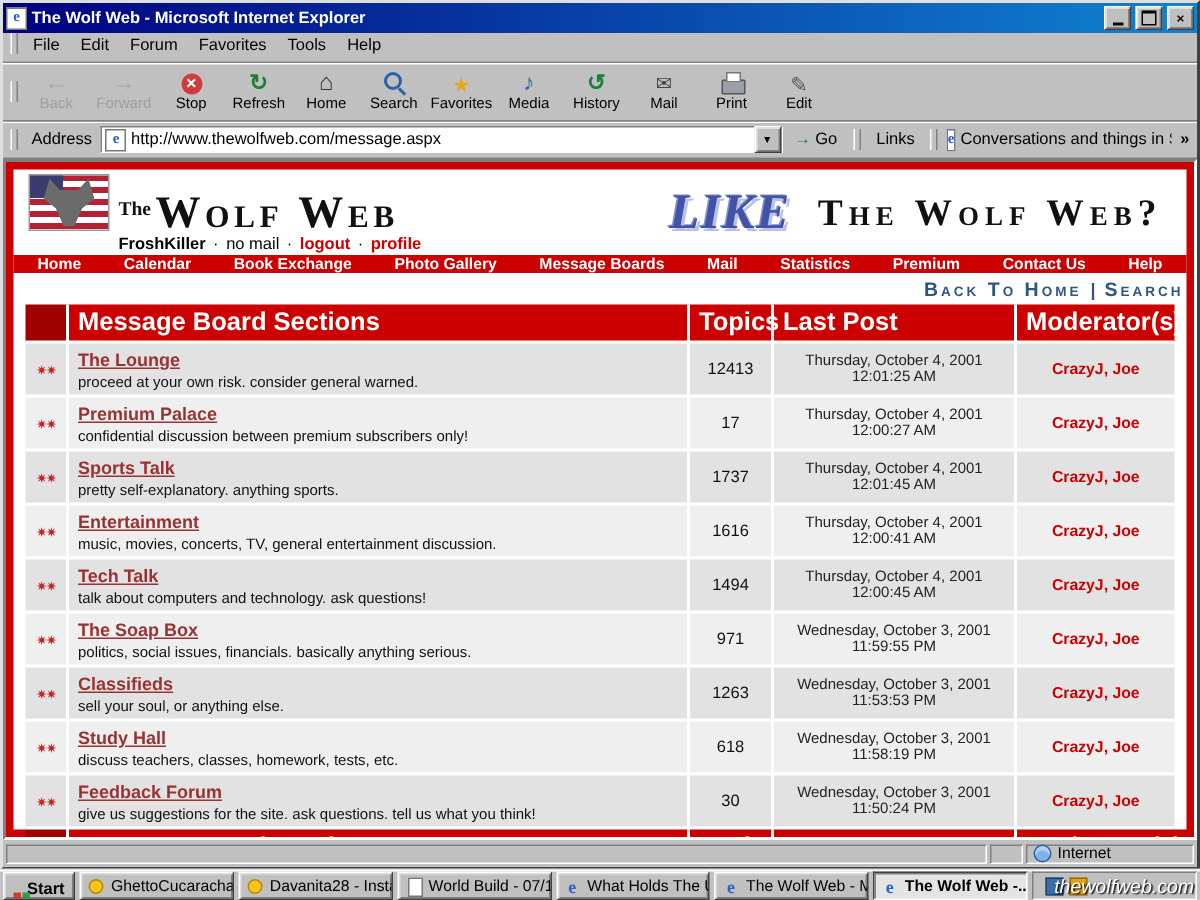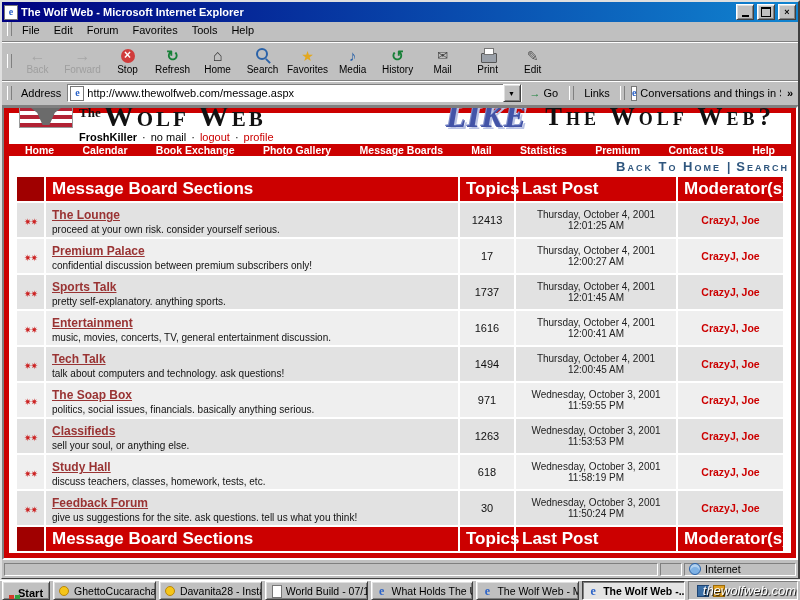--- a/index.html
+++ b/index.html
@@ -64,35 +64,35 @@
   .addr-drop{width:16px;height:16px;font-size:7px;display:flex;align-items:center;justify-content:center;}
   .go-btn{display:flex;align-items:center;gap:3px;padding:0 5px;height:18px;font-size:11px;}
   .go-arrow{color:#188038;font-weight:bold;}
   .links-label{padding:0 4px;}
   .link-item{display:flex;align-items:center;gap:3px;font-size:11px;white-space:nowrap;
     overflow:hidden;max-width:150px;}
   .chevron{padding:0 3px;font-weight:bold;}
   .viewport{flex:1;overflow:hidden;border:2px solid;border-color:#808080 #fff #fff #808080;background:#fff;}
   
   .page{height:100%;box-sizing:border-box;border:5px solid #cc0000;background:#fff;
-    display:flex;flex-direction:column;justify-content:flex-end;}
+    display:flex;flex-direction:column;}
   .pageheader{display:flex;align-items:center;padding:3px 10px 1px;height:54px;}
   .logorow{display:flex;align-items:flex-end;gap:6px;}
   .flag{width:52px;height:36px;position:relative;flex:none;
     background:repeating-linear-gradient(180deg,#b22234 0 4px,#fff 4px 8px);border:1px solid #999;}
   .canton{position:absolute;top:0;left:0;width:22px;height:15px;background:#3c3b6e;}
   .wolf{position:absolute;left:9px;top:2px;width:34px;height:32px;background:#6b6b6b;
     clip-path:polygon(12% 0,32% 24%,68% 24%,88% 0,100% 42%,76% 62%,60% 100%,40% 100%,24% 62%,0 42%);}
   .sitetitle{font-family:"Liberation Serif",serif;font-weight:bold;color:#111;
     display:flex;align-items:flex-start;gap:3px;}
   .site-the{font-size:13px;margin-top:2px;}
   .site-name{font-size:30px;line-height:0.85;letter-spacing:3px;font-variant:small-caps;}
   .userbar{font-size:11px;margin:3px 0 0 60px;display:flex;gap:5px;align-items:center;}
   .user-name{font-weight:bold;}
-  .user-link{color:#cc0000;font-weight:normal;text-decoration:none;}
+  .user-link{color:#cc0000;font-weight:bold;text-decoration:none;}
   .likearea{margin-left:auto;display:flex;align-items:center;gap:18px;padding-right:6px;}
   .like-graphic{font-family:"Liberation Serif",serif;font-weight:bold;font-style:italic;
     font-size:33px;color:#4253a7;letter-spacing:1px;
     text-shadow:2px 2px 0 #b9c2e4,-1px -1px 0 #8weight;} 
   .like-graphic{text-shadow:2px 2px 0 #b9c2e4,-1px -1px 0 #7e8cc9;}
   .tagline{font-family:"Liberation Serif",serif;font-size:25px;font-variant:small-caps;
     letter-spacing:4px;color:#111;font-weight:600;white-space:nowrap;}
   .navbar{background:#cc0000;height:19px;display:flex;align-items:center;
     justify-content:space-between;padding:0 16px;}
   .navitem{color:#fff;font-weight:bold;font-size:10.5px;text-decoration:none;white-space:nowrap;}
@@ -331,21 +331,21 @@
               <div class="bcell c-topics">Topics</div>
               <div class="bcell c-last">Last Post</div>
               <div class="bcell c-mods">Moderator(s)</div>
             </div>
             <div class="rowgroup">
 
                 <div class="brow">
                   <div class="bcell c-icon"><span class="forumicon"></span></div>
                   <div class="bcell">
                     <a class="forumlink">The Lounge</a>
-                    <div class="forumdesc">proceed at your own risk. consider yourself serious.</div>
+                    <div class="forumdesc">proceed at your own risk. consider general warned.</div>
                   </div>
                   <div class="bcell c-topics topicsval">12413</div>
                   <div class="bcell c-last">
                     <div class="lp">Thursday, October 4, 2001</div>
                     <div class="lp">12:01:25 AM</div>
                   </div>
                   <div class="bcell c-mods modsval">CrazyJ, Joe</div>
                 </div>
 
                 <div class="brow">

